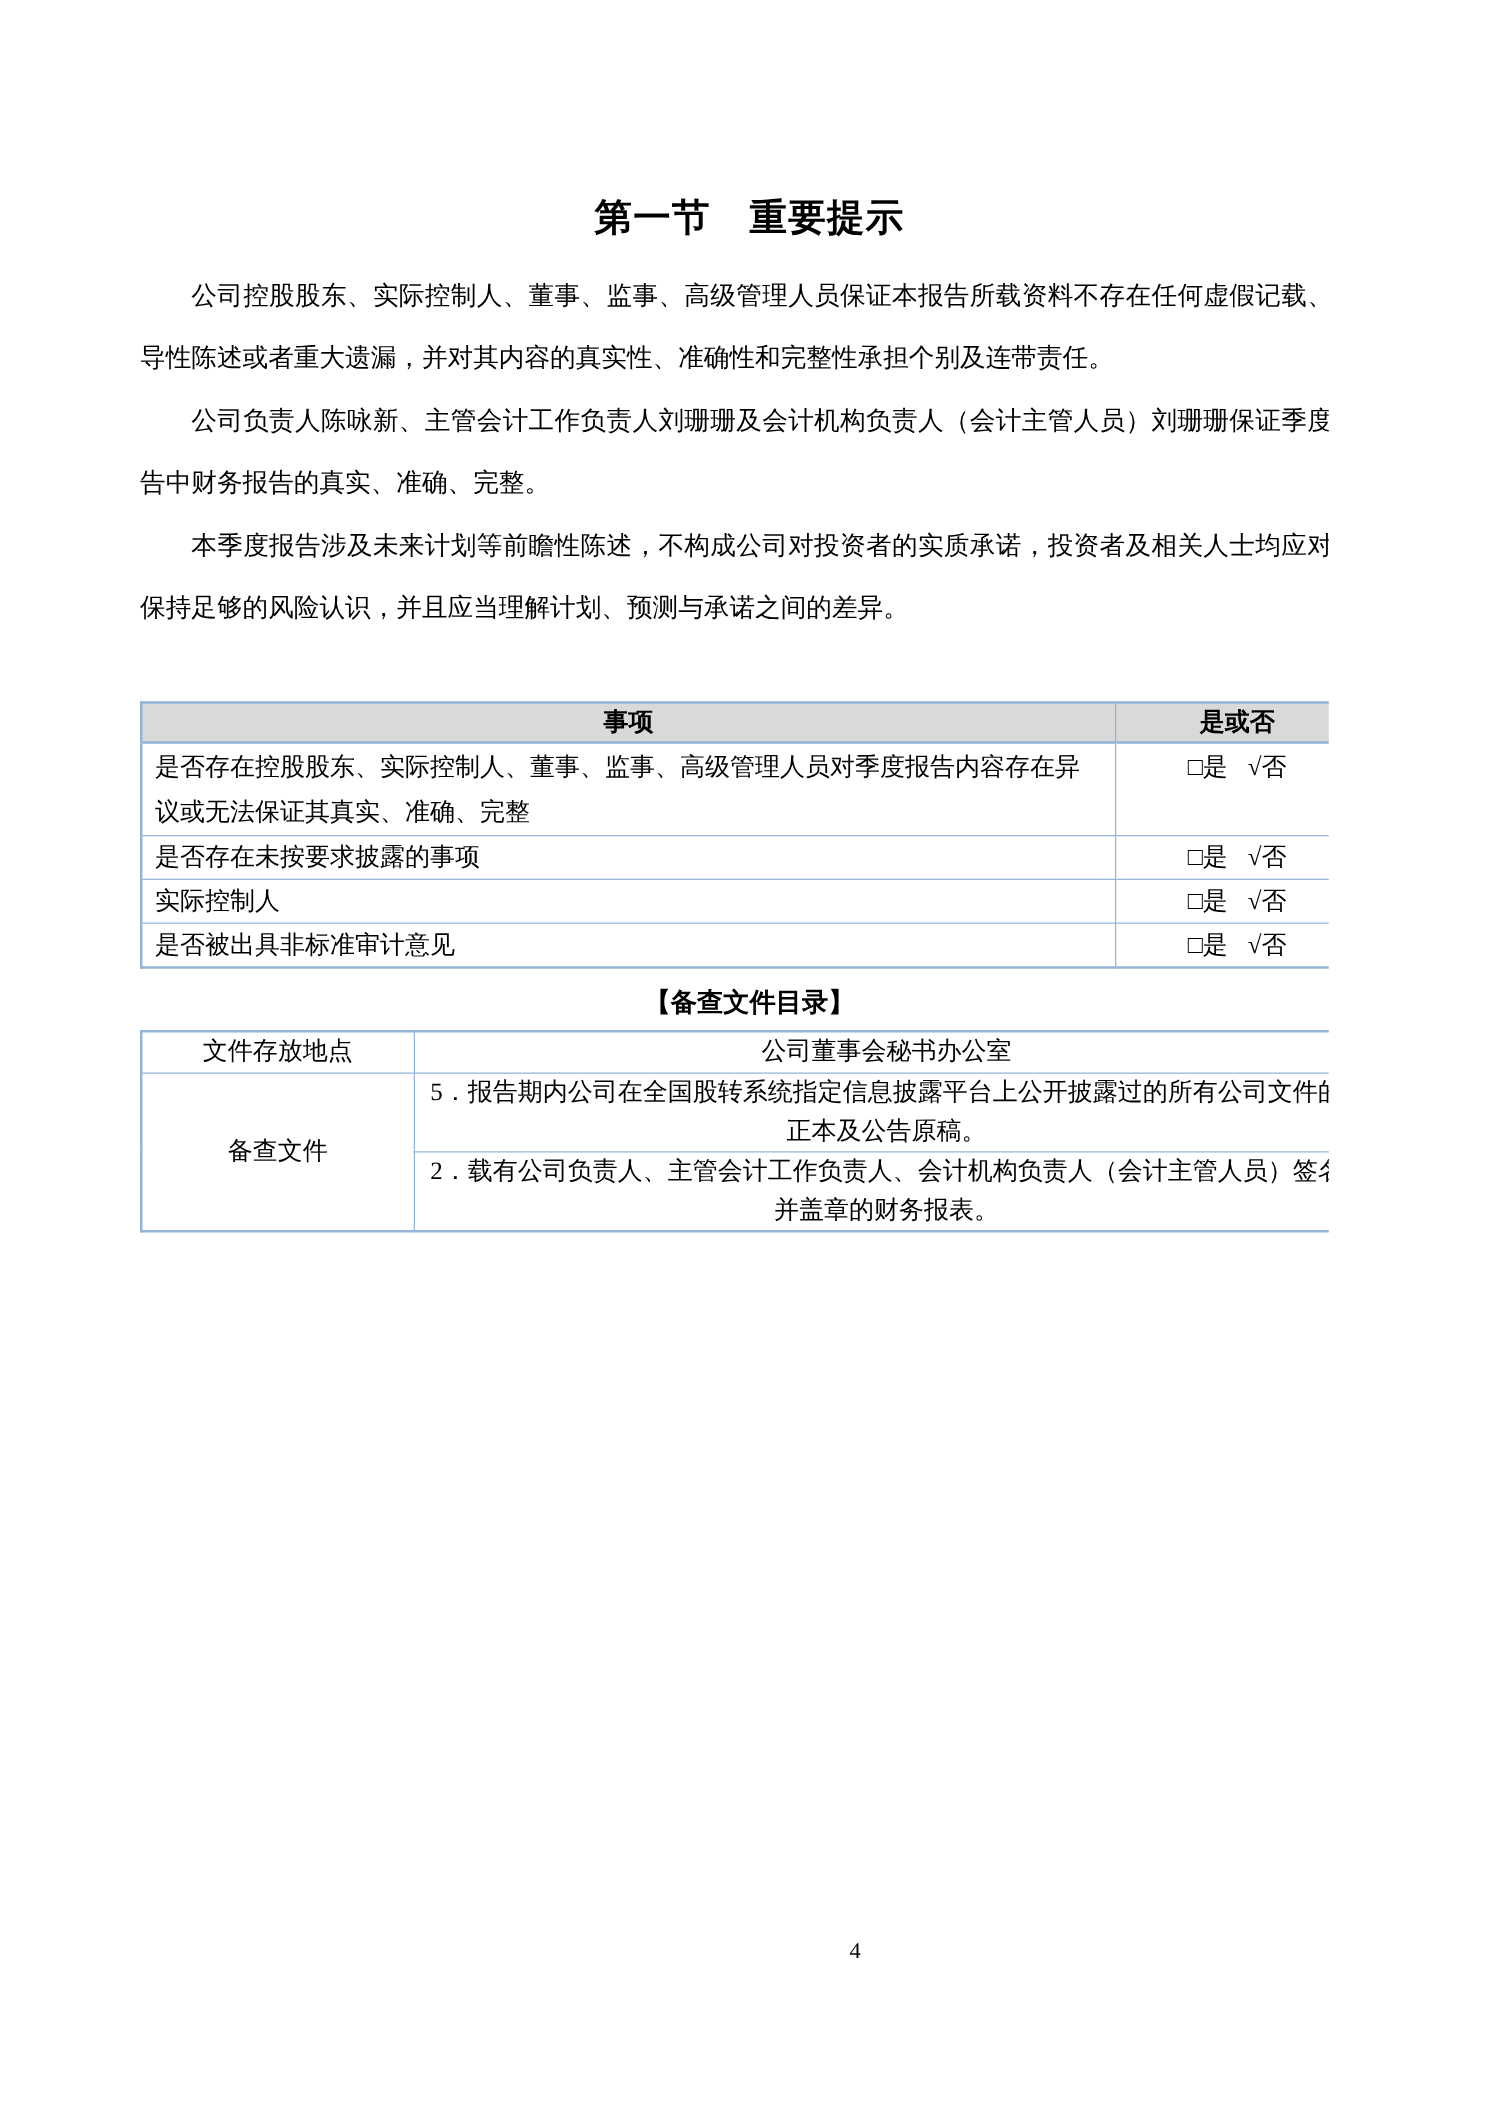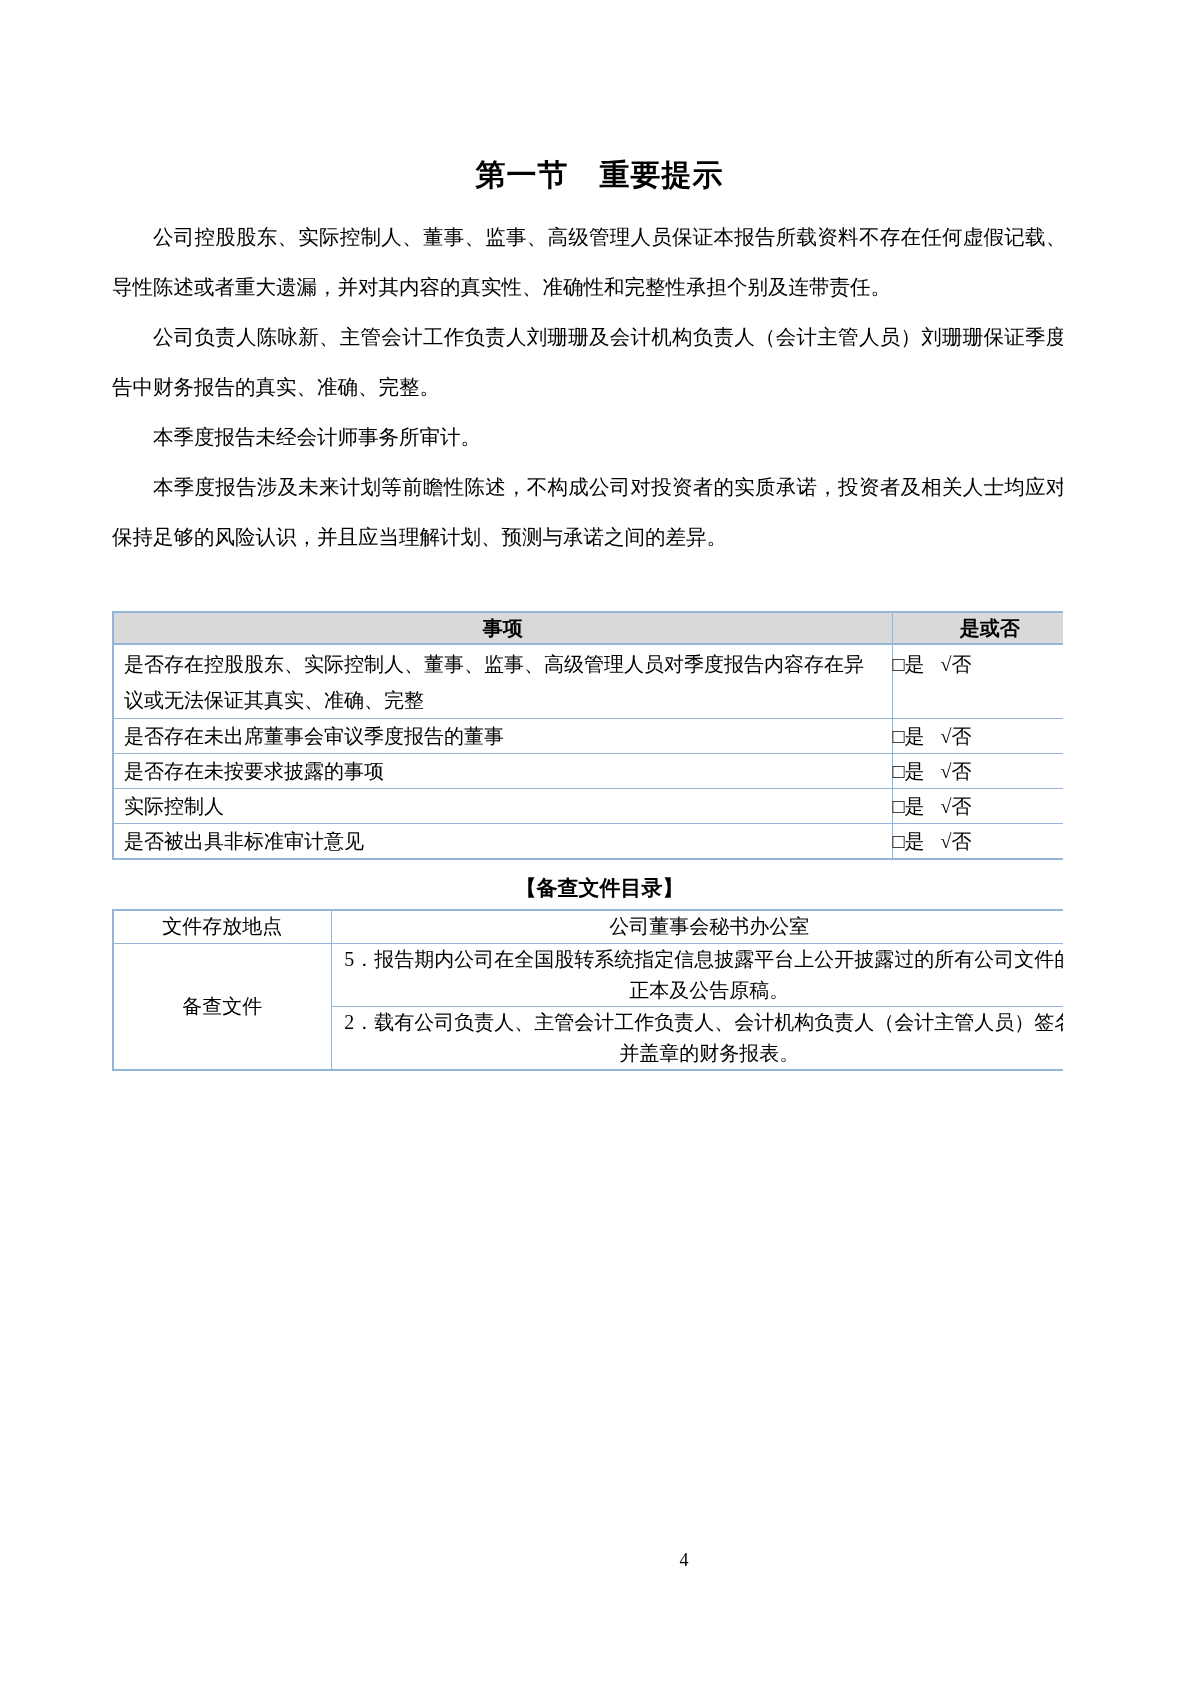--- a/index.html
+++ b/index.html
@@ -61,21 +61,21 @@
     background: var(--header-bg);
     font-size: 20px;
     font-weight: bold;
     height: 31px;
     text-align: center;
     padding: 0;
     line-height: 30px;
   }
   .items-table td { font-size: 20px; }
   .item-cell { text-align: left; padding: 0 10px; }
-  .answer-cell { text-align: left; padding: 0; white-space: nowrap; margin-top: 40px; }
+  .answer-cell { text-align: center; padding: 0; white-space: nowrap; margin-top: 40px; }
   tr.row-multi td {
     height: 73px;
     vertical-align: top;
     line-height: 36px;
     padding-top: 1px;
   }
   tr.row-single td { height: 35px; line-height: 34px; }
   .answer-no { margin-left: 16px; }
 
   .docs-heading {
@@ -110,41 +110,36 @@
 </head>
 <body>
 
 <div class="page">
   <div class="content">
 
     <h1 class="doc-title">第一节　重要提示</h1>
 
     <p class="para">公司控股股东、实际控制人、董事、监事、高级管理人员保证本报告所载资料不存在任何虚假记载、误导性陈述或者重大遗漏，并对其内容的真实性、准确性和完整性承担个别及连带责任。</p>
     <p class="para">公司负责人陈咏新、主管会计工作负责人刘珊珊及会计机构负责人（会计主管人员）刘珊珊保证季度报告中财务报告的真实、准确、完整。</p>
-    <p class="para">本季度报告未经会计师事务所审计。</p>
     <p class="para">本季度报告涉及未来计划等前瞻性陈述，不构成公司对投资者的实质承诺，投资者及相关人士均应对此保持足够的风险认识，并且应当理解计划、预测与承诺之间的差异。</p>
 
     <table class="items-table">
       <colgroup>
         <col style="width:779px">
         <col style="width:196px">
       </colgroup>
       <thead>
         <tr>
           <th>事项</th>
           <th>是或否</th>
         </tr>
       </thead>
       <tbody>
         <tr class="row-multi">
           <td class="item-cell">是否存在控股股东、实际控制人、董事、监事、高级管理人员对季度报告内容存在异议或无法保证其真实、准确、完整</td>
-          <td class="answer-cell"><span>□是</span><span class="answer-no">√否</span></td>
-        </tr>
-        <tr class="row-single">
-          <td class="item-cell">是否存在未出席董事会审议季度报告的董事</td>
           <td class="answer-cell"><span>□是</span><span class="answer-no">√否</span></td>
         </tr>
         <tr class="row-single">
           <td class="item-cell">是否存在未按要求披露的事项</td>
           <td class="answer-cell"><span>□是</span><span class="answer-no">√否</span></td>
         </tr>
         <tr class="row-single">
           <td class="item-cell">实际控制人</td>
           <td class="answer-cell"><span>□是</span><span class="answer-no">√否</span></td>
         </tr>

